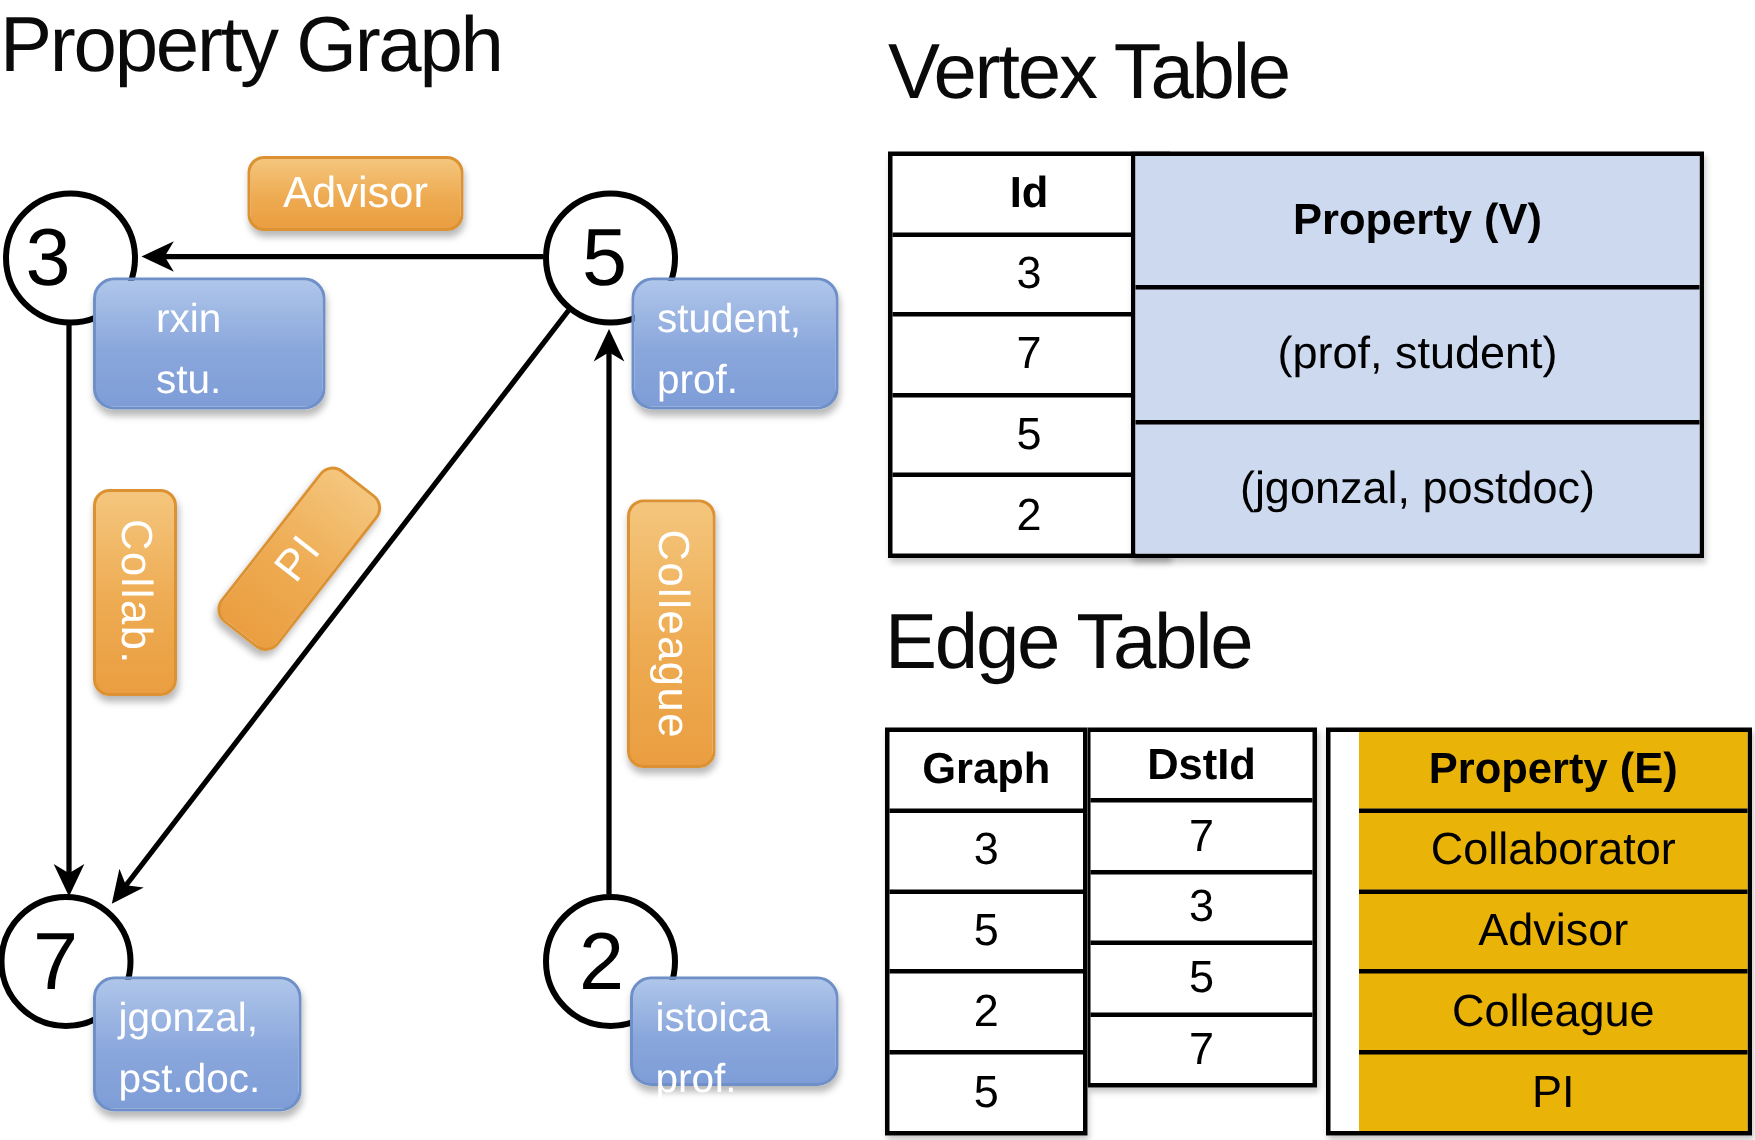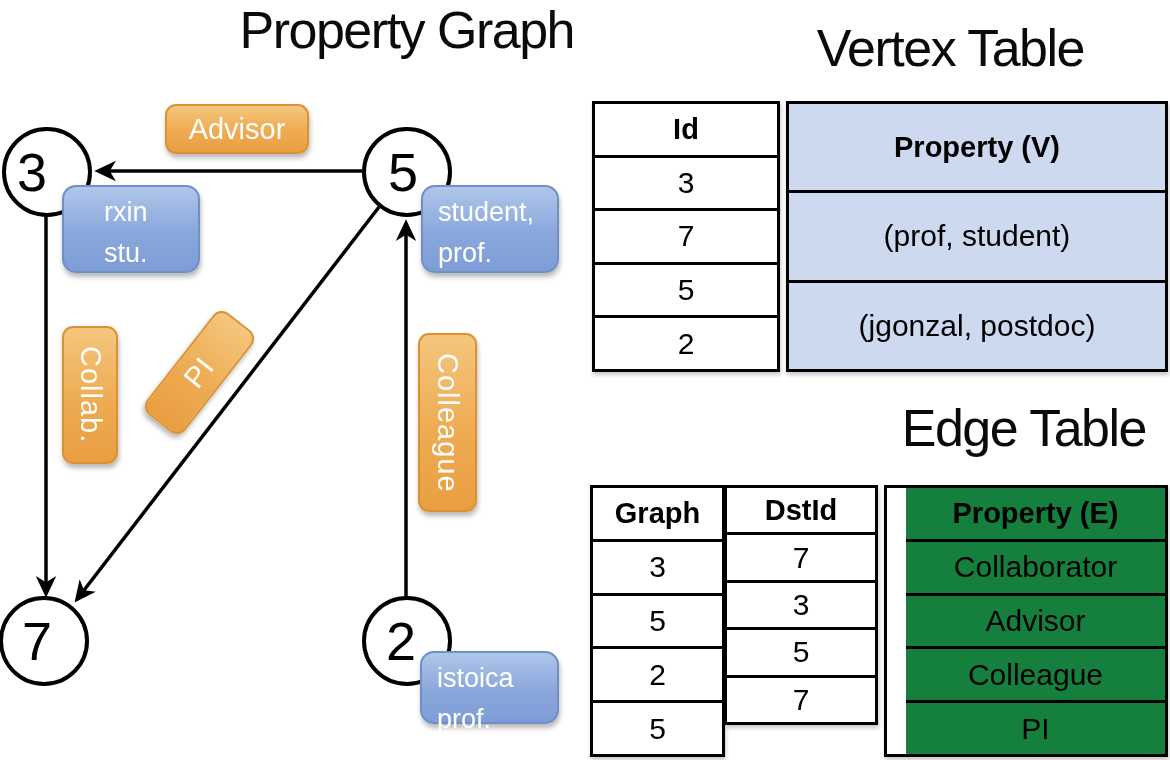--- a/index.html
+++ b/index.html
@@ -2,21 +2,21 @@
 <html><head>
 <meta charset="utf-8">
 <style>
   html,body { margin:0; padding:0; background:#fff; }
   #stage {
     position:relative; width:1170px; height:760px; overflow:hidden;
     background:#fff; font-family:"Liberation Sans", sans-serif; color:#000;
   }
   .title {
     position:absolute; font-size:52px; letter-spacing:-1.5px; color:#0a0a0a;
-    text-align:right; white-space:nowrap;
+    text-align:left; white-space:nowrap;
   }
   
   .node {
     position:absolute; width:90px; height:90px; box-sizing:border-box;
     border:4px solid #000; border-radius:50%; background:#fff;
     display:flex; align-items:center; justify-content:center;
     font-size:54px; z-index:3;
   }
   
   .vbox {
@@ -43,21 +43,21 @@
     position:absolute; box-sizing:border-box; border:3px solid #000; background:#fff;
     display:flex; flex-direction:column; box-shadow:1px 3px 4px rgba(0,0,0,0.22);
   }
   .tbl-col .cell {
     flex:1; display:flex; align-items:center; justify-content:center;
     font-size:30px; border-top:3px solid #000; white-space:nowrap;
   }
   .tbl-col .cell:first-child { border-top:none; }
   .tbl-col .hdr { font-weight:bold; font-size:29px; }
   .bg-blue { background:#cdd9ef; }
-  .bg-orange { background:#15803d;margin-left:19px; }
+  .bg-orange { background:#eab308;margin-left:19px; }
 </style>
 </head>
 <body>
 
 <div id="stage">
 
   <div class="title" style="left:0; top:16; width:574px;">Property Graph</div>
   <div class="title" style="left:590px; top:398px; width:556px;">Edge Table</div>
   <div class="title" style="left:592px; top:18px; width:492px;">Vertex Table</div>
 
@@ -79,27 +79,31 @@
   <div class="node" style="left:362px; top:127px;">
     <span style="transform:translateX(-4px);">5</span>
   </div>
   <div class="node" style="left:-1px; top:596px;">
     <span style="transform:translateX(-7px);">7</span>
   </div>
   <div class="node" style="left:362px; top:596px;">
     <span style="transform:translateX(-6px);">2</span>
   </div>
 
-  <div class="vbox" style="left:62px; top:185px; width:138px; height:88px;padding-left:40px;">
+  <div class="vbox" style="left:62px; top:185px; width:155px; height:88px;padding-left:40px;">
     <div>rxin</div>
     <div>stu.</div>
   </div>
   <div class="vbox" style="left:421px; top:185px; width:138px; height:88px;">
     <div>student,</div>
     <div>prof.</div>
+  </div>
+  <div class="vbox" style="left:62px; top:651px; width:139px; height:90px;">
+    <div>jgonzal,</div>
+    <div>pst.doc.</div>
   </div>
   <div class="vbox" style="left:420px; top:651px; width:139px; height:73px;">
     <div>istoica</div>
     <div>prof.</div>
   </div>
 
   <div class="ebox" style="left:165px; top:104px; width:144px; height:50px;">
     <span>Advisor</span>
   </div>
   <div class="ebox" style="left:62px; top:326px; width:56px; height:138px;">
@@ -113,21 +117,21 @@
   </div>
 
   <div>
     <div class="tbl-col" style="left:592px; top:101px; width:188px; height:271px;text-align:right;">
       <div class="cell hdr">Id</div>
       <div class="cell">3</div>
       <div class="cell">7</div>
       <div class="cell">5</div>
       <div class="cell">2</div>
     </div>
-    <div class="tbl-col" style="left:786px; top:101px; width:382px; height:271px;">
+    <div class="tbl-col" style="left:754px; top:101px; width:382px; height:271px;">
       <div class="cell hdr bg-blue">Property (V)</div>
       <div class="cell bg-blue">(prof, student)</div>
       <div class="cell bg-blue">(jgonzal, postdoc)</div>
     </div>
   </div>
 
   <div>
     <div class="tbl-col" style="left:590px; top:485px; width:135px; height:272px;">
       <div class="cell hdr">Graph</div>
       <div class="cell">3</div>

